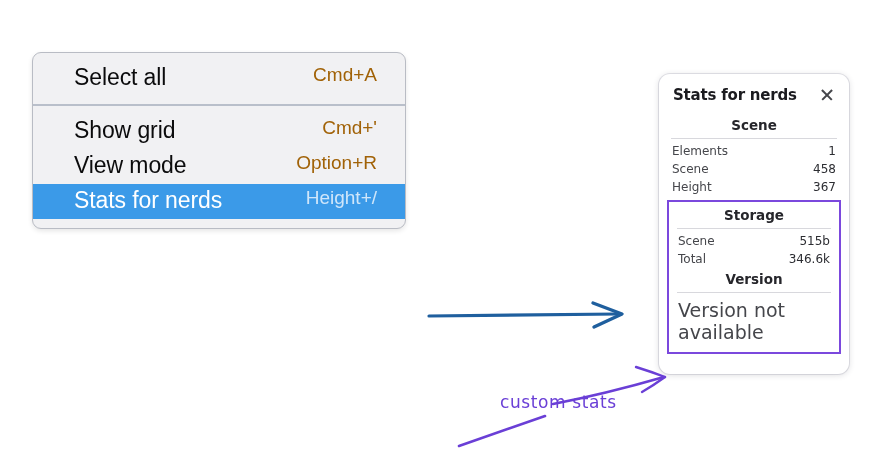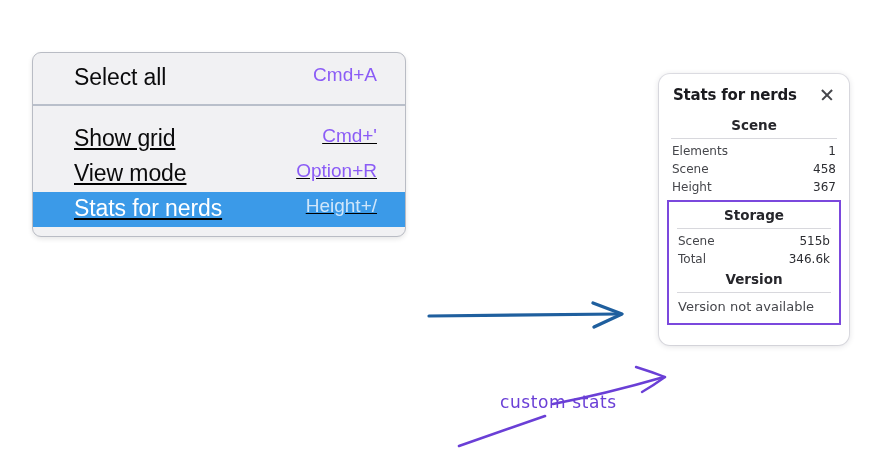--- a/index.html
+++ b/index.html
@@ -28,41 +28,40 @@
     overflow: hidden;
     box-sizing: border-box;
   }
   .menu-group {
     padding: 8px 0;
   }
   .menu-group + .menu-group {
     border-top: 2px solid #b9bfca;
   }
   .menu-group.group-bottom {
-    padding: 8px 0 9px 0;
-    text-decoration: underline;
+    padding: 0 0 9px 0;
   }
   .menu-item {
     display: flex;
     align-items: flex-start;
     justify-content: space-between;
     padding: 3px 28px 3px 41px;
     height: 35px;
     box-sizing: border-box;
     cursor: default;
   }
   .menu-item .label {
     font-size: 23px;
     color: #0b0b0c;
     letter-spacing: -0.1px;
     white-space: nowrap;
   }
   .menu-item .shortcut {
     font-size: 19px;
-    color: #8b5cf6;
+    color: #a16207;
     white-space: nowrap;
   }
   .menu-item.selected {
     background: #3b9ae8;
   }
   .menu-item.selected .label {
     color: #ffffff;
   }
   .menu-item.selected .shortcut {
     color: #cfe6fa;
@@ -133,21 +132,21 @@
     justify-content: space-between;
     align-items: baseline;
     font-size: 12px;
     color: #45464b;
     padding: 2px 1px;
   }
   .stat-row .stat-value {
     color: #2c2d32;
   }
   .stat-note {
-    font-size: 13px;
+    font-size: 19px;
     color: #45464b;
     padding: 3px 1px;
   }
 
   
   #custom-stats-box {
     border: 2px solid #7b48dd;
     margin: 4px 8px 8px 8px;
     padding: 2px 4px 6px 4px;
     box-sizing: border-box;

